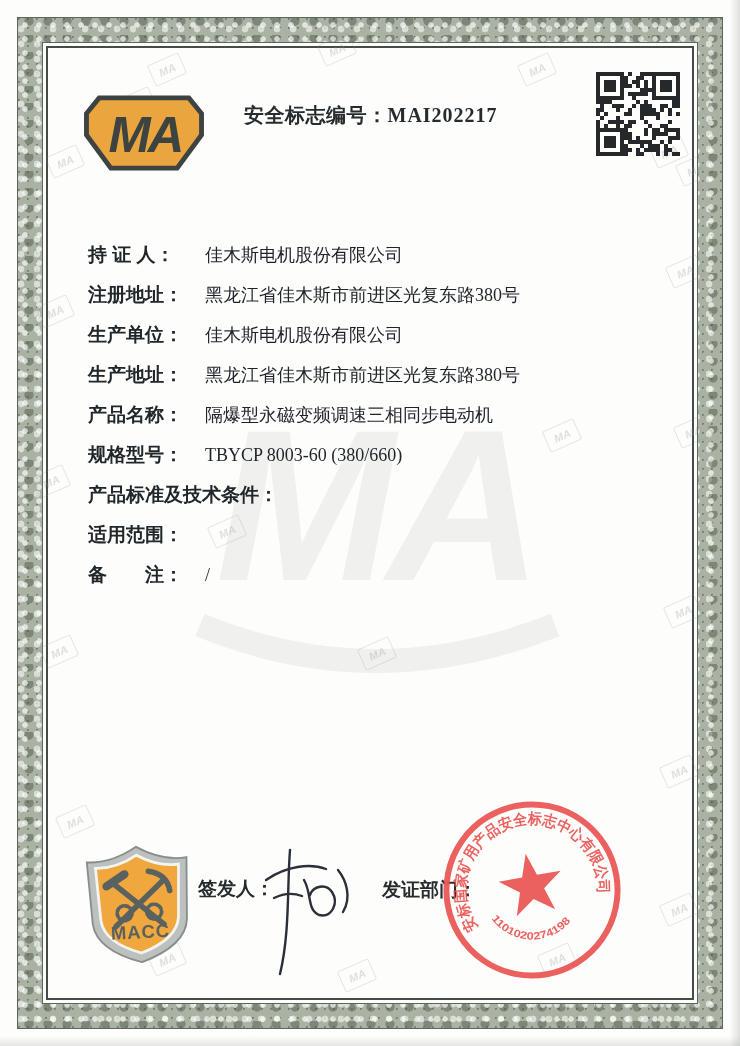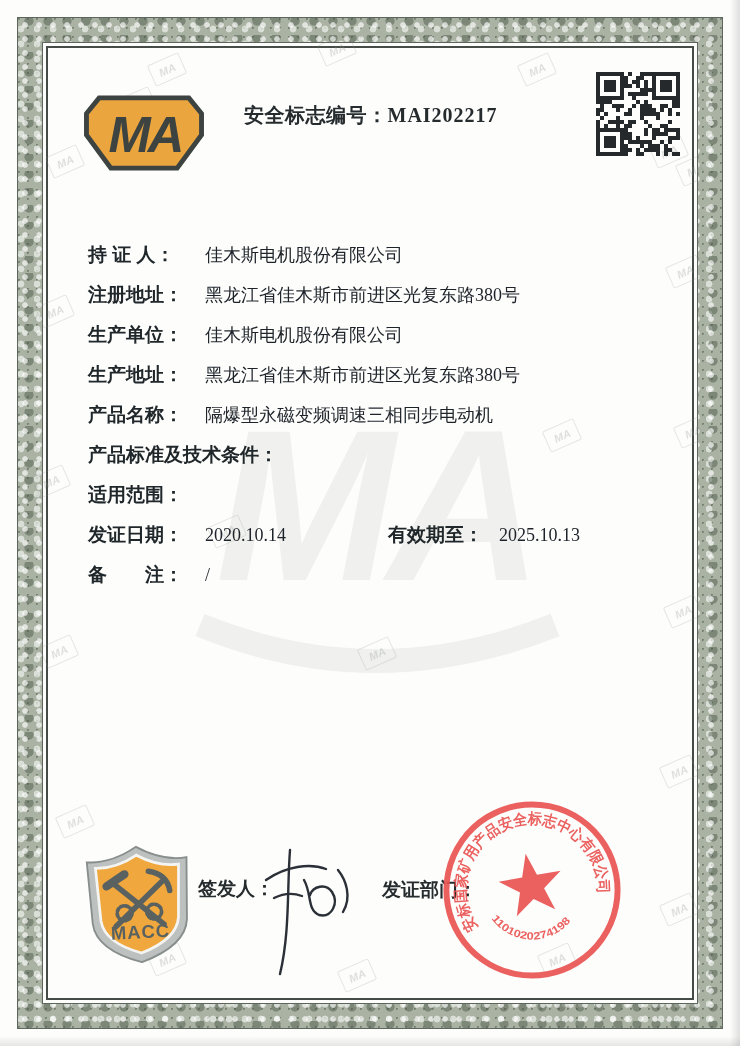--- a/index.html
+++ b/index.html
@@ -573,31 +573,29 @@
         <span class="val">佳木斯电机股份有限公司</span>
       </div>
       <div class="row">
         <span class="lbl">生产地址：</span>
         <span class="val">黑龙江省佳木斯市前进区光复东路380号</span>
       </div>
       <div class="row">
         <span class="lbl">产品名称：</span>
         <span class="val">隔爆型永磁变频调速三相同步电动机</span>
       </div>
+      <div class="row">
+        <span class="lbl">规格型号：</span>
+        <span class="val">TBYCP 8003-60 (380/660)</span>
+      </div>
       <div class="row wide">
         <span class="lbl">产品标准及技术条件：</span>
       </div>
       <div class="row">
         <span class="lbl">适用范围：</span>
-      </div>
-      <div class="row">
-        <span class="lbl">发证日期：</span>
-        <span class="val">2020.10.14</span>
-        <span class="lbl lbl2">有效期至：</span>
-        <span class="val">2025.10.13</span>
       </div>
       <div class="row">
         <span class="lbl">备　　注：</span>
         <span class="val">/</span>
       </div>
     </div>
 
 
     <div class="footer">
 

